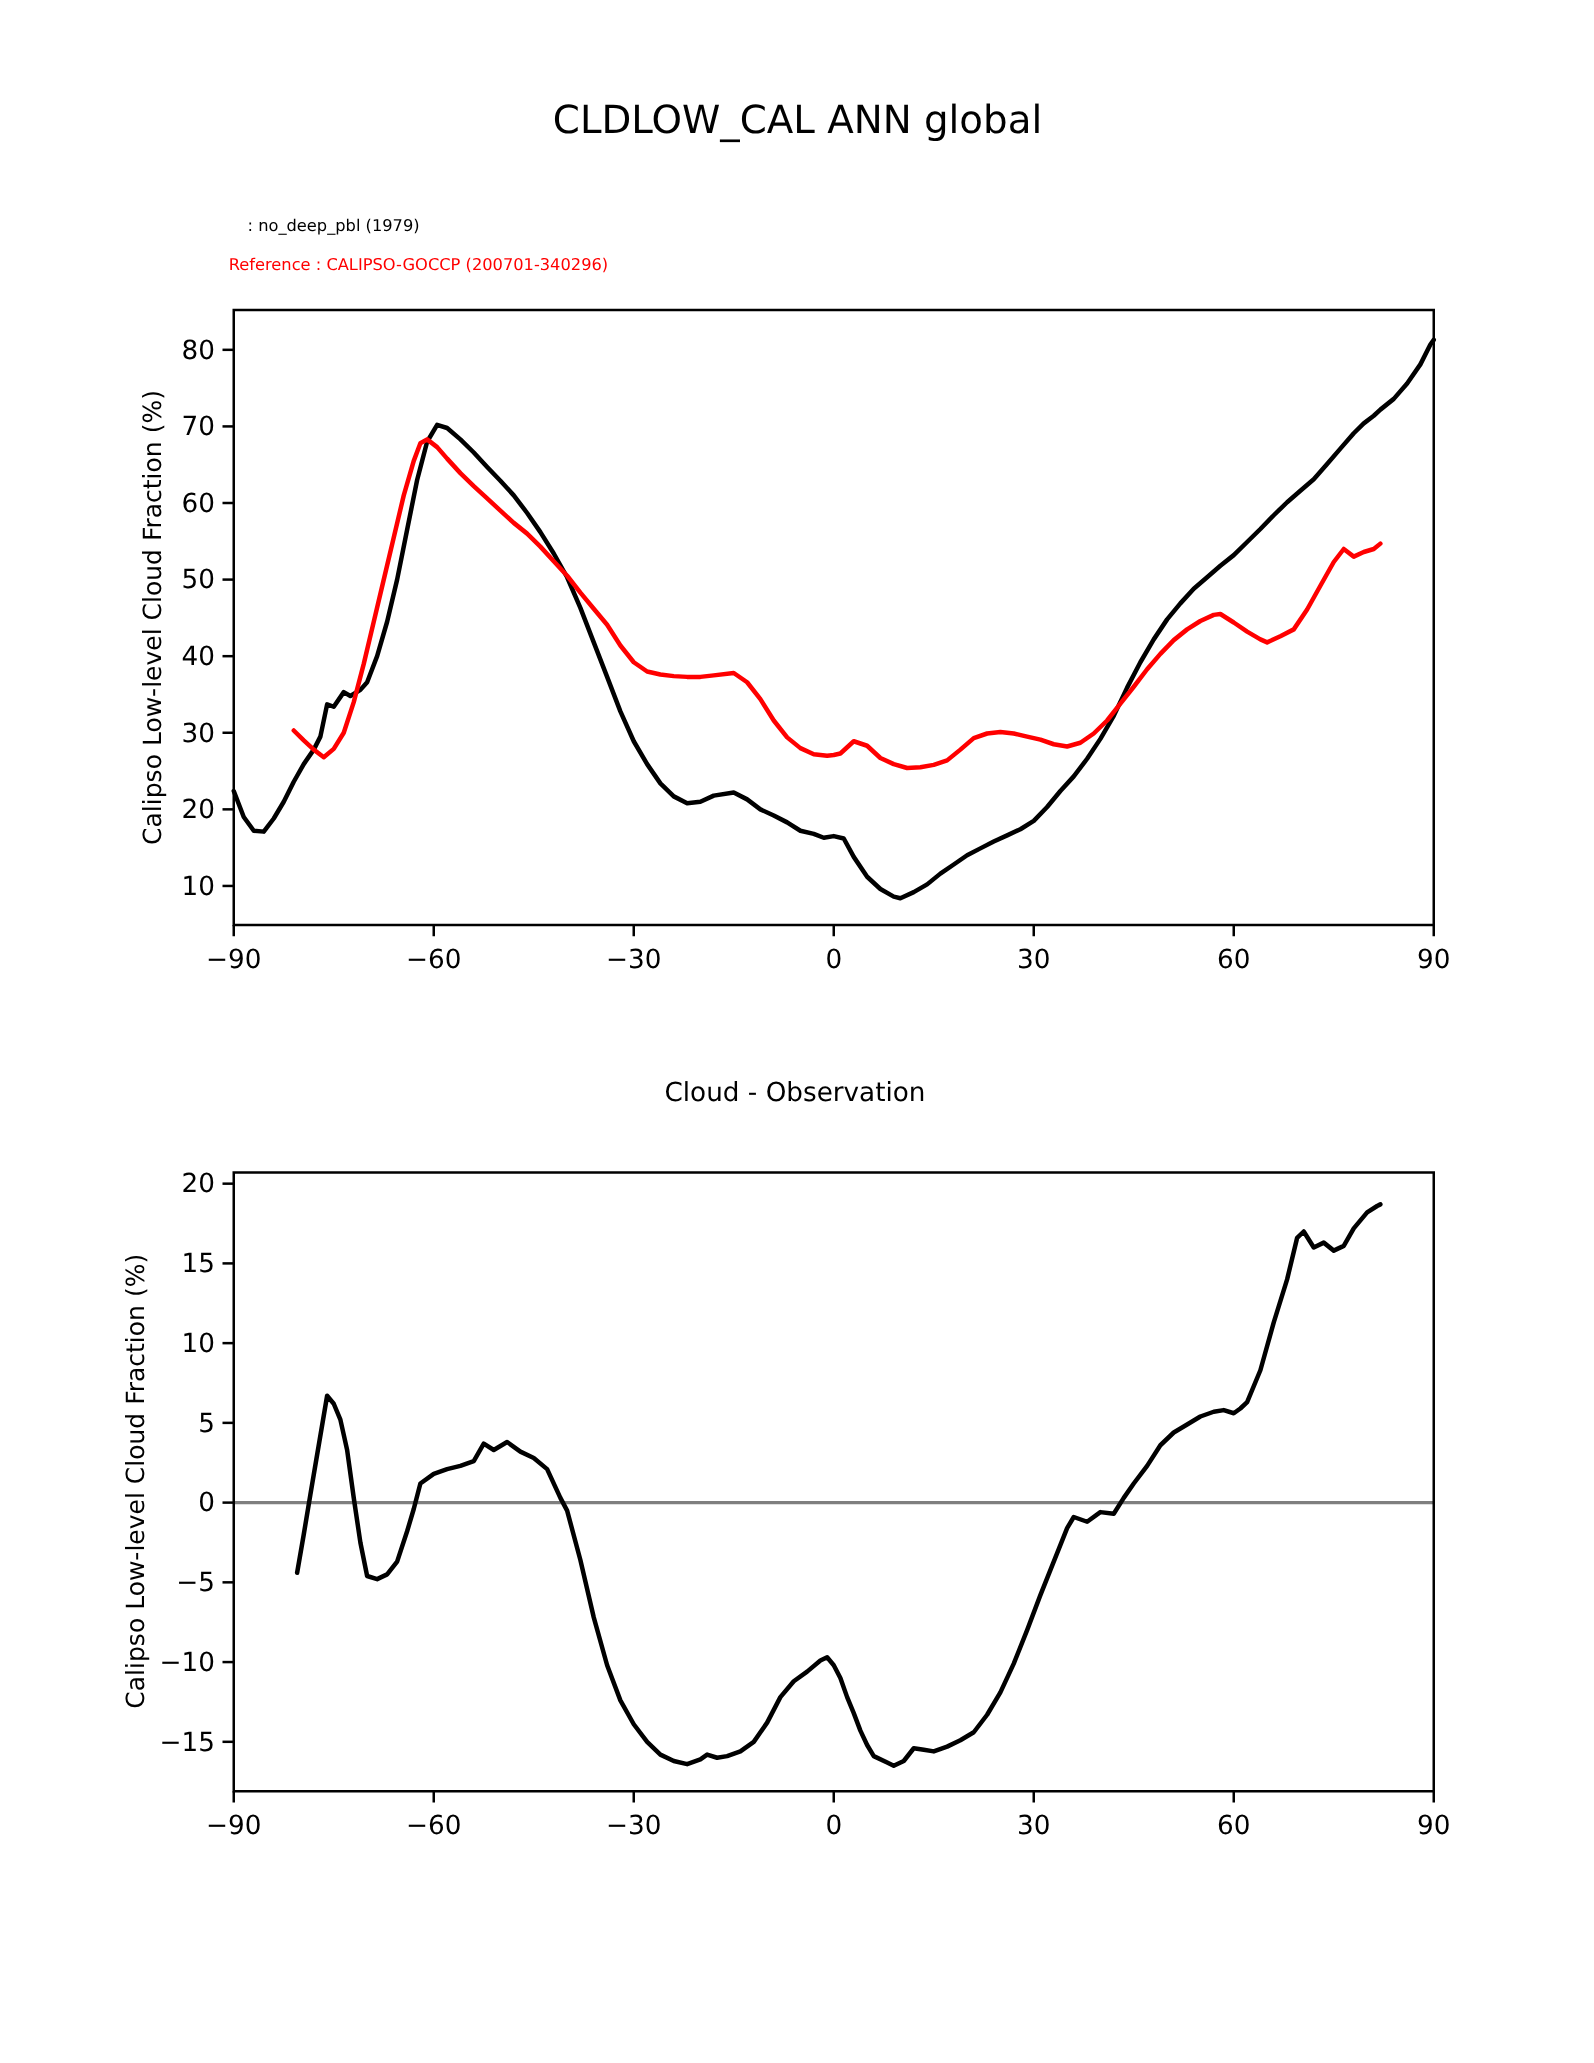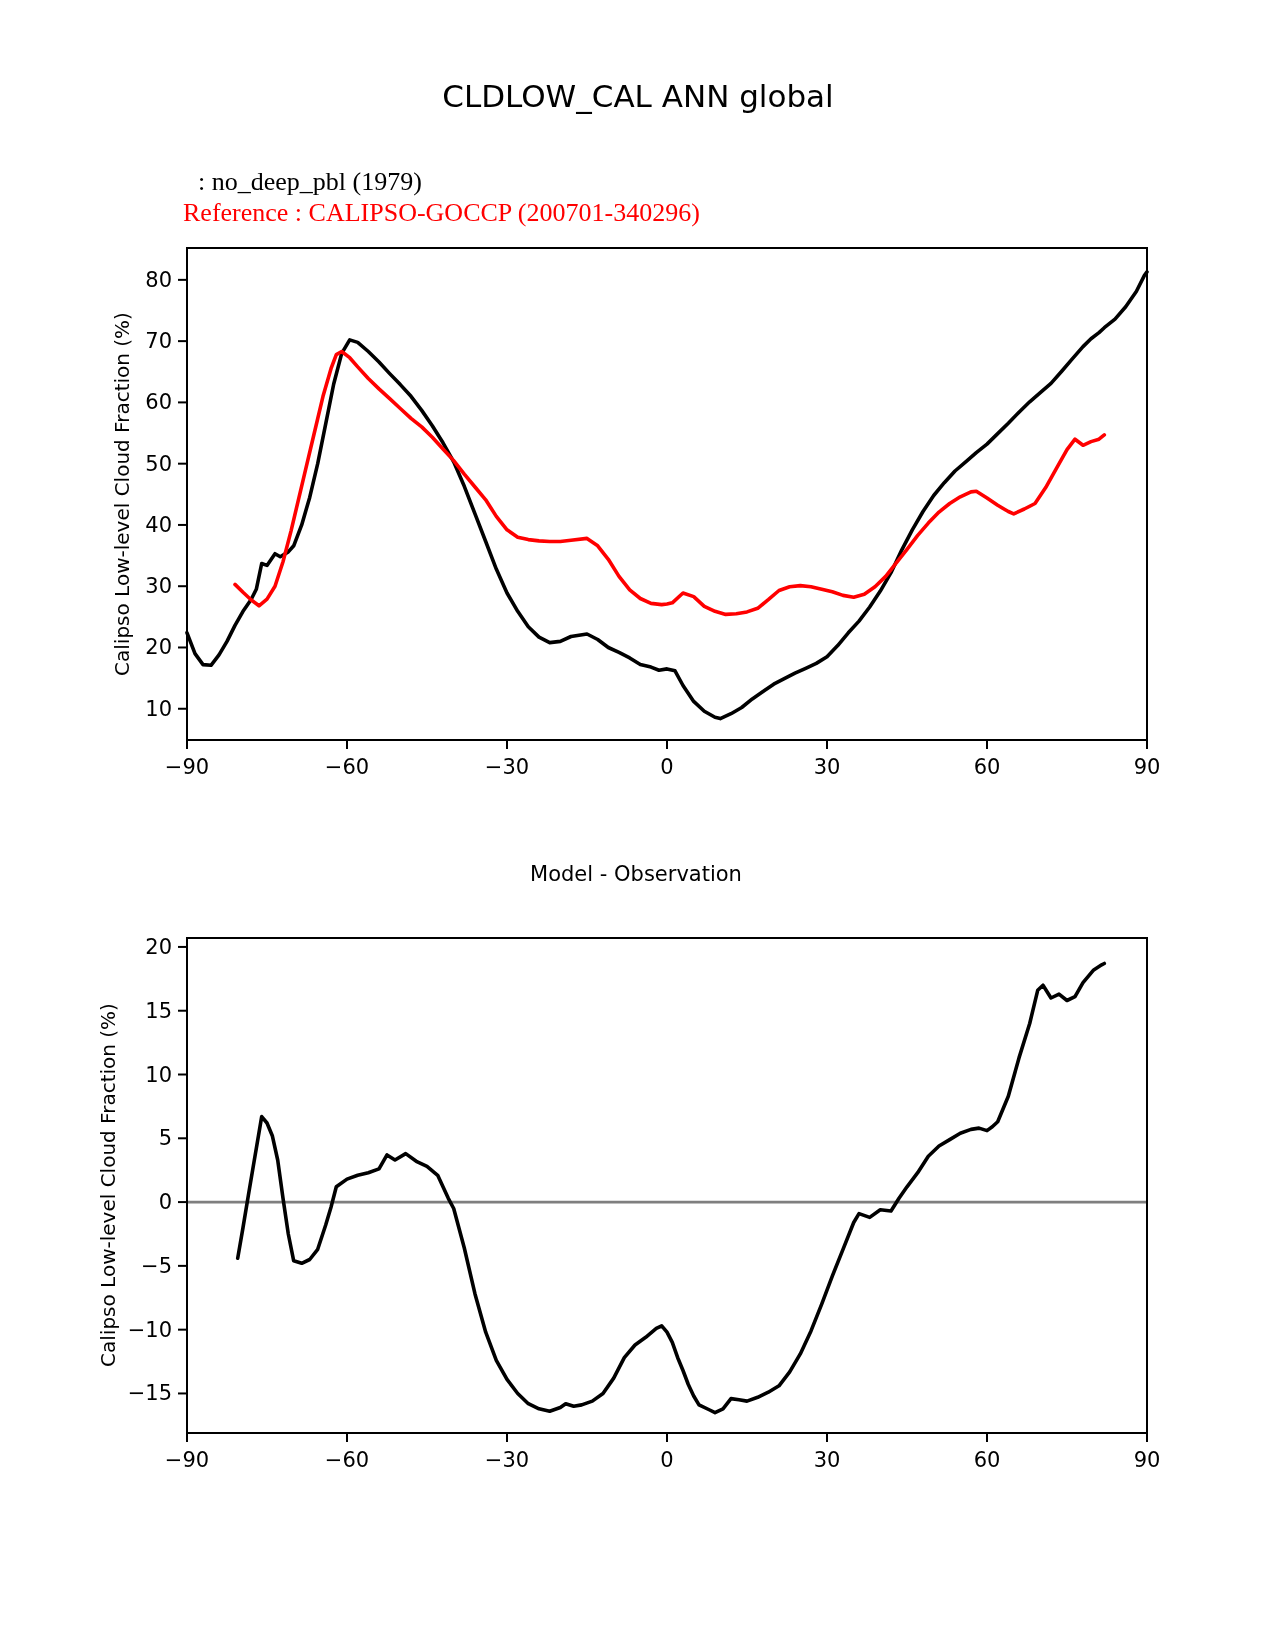--- a/index.html
+++ b/index.html
@@ -1,20 +1,20 @@
 <!DOCTYPE html>
 <html><head>
 <meta charset="utf-8">
 <style>
   html,body{margin:0;padding:0;background:#fff;}
   .page{position:relative;width:1275px;height:1650px;background:#ffffff;
         font-family:"DejaVu Sans","Liberation Sans",sans-serif;overflow:hidden;}
   .figure-title{position:absolute;left:605px;top:78px;transform:translateX(-50%);
         font-size:31px;color:#000;white-space:nowrap;margin-left:33px;}
-  .legend{position:absolute;left:183px;top:166px;font-size:26px;line-height:31px;white-space:nowrap;font-family:Liberation Serif, serif;}
+  .legend{position:absolute;left:183px;top:166px;font-size:13px;line-height:31px;white-space:nowrap;}
   .legend .model{color:#000;padding-left:15px;display:block;}
   .legend .reference{color:#ff0000;display:block;}
   .sub-title{position:absolute;left:636px;top:862px;transform:translateX(-50%);
         font-size:21px;color:#000;white-space:nowrap;}
   .ylab{position:absolute;font-size:20px;color:#000;white-space:nowrap;
         transform:translate(-50%,-50%) rotate(-90deg);}
   .ylab.top{left:122px;top:494px;}
   .ylab.bottom{left:108px;top:1185px;}
   svg.canvas{position:absolute;left:0;top:0;}
   svg text{font-family:"DejaVu Sans","Liberation Sans",sans-serif;}
@@ -25,21 +25,21 @@
 <div class="page">
   <div class="figure-title">CLDLOW_CAL ANN global</div>
 
   <div class="legend">
     <span class="model">: no_deep_pbl (1979)</span>
     <span class="reference">Reference : CALIPSO-GOCCP (200701-340296)</span>
   </div>
 
   <div class="ylab top">Calipso Low-level Cloud Fraction (%)</div>
   <div class="ylab bottom">Calipso Low-level Cloud Fraction (%)</div>
-  <div class="sub-title">Model - Observation</div>
+  <div class="sub-title">Cloud - Observation</div>
 
   <svg id="charts" class="canvas" width="1275" height="1650" viewBox="0 0 1275 1650">
       <rect x="187" y="248" width="960" height="492" fill="none" stroke="#000" stroke-width="2"></rect>
       <line x1="187" x2="187" y1="740" y2="749" stroke="#000" stroke-width="2"></line>
       <text x="187" y="774" text-anchor="middle" font-size="21" fill="#000">−90</text>
       <line x1="347" x2="347" y1="740" y2="749" stroke="#000" stroke-width="2"></line>
       <text x="347" y="774" text-anchor="middle" font-size="21" fill="#000">−60</text>
       <line x1="507" x2="507" y1="740" y2="749" stroke="#000" stroke-width="2"></line>
       <text x="507" y="774" text-anchor="middle" font-size="21" fill="#000">−30</text>
       <line x1="667" x2="667" y1="740" y2="749" stroke="#000" stroke-width="2"></line>

